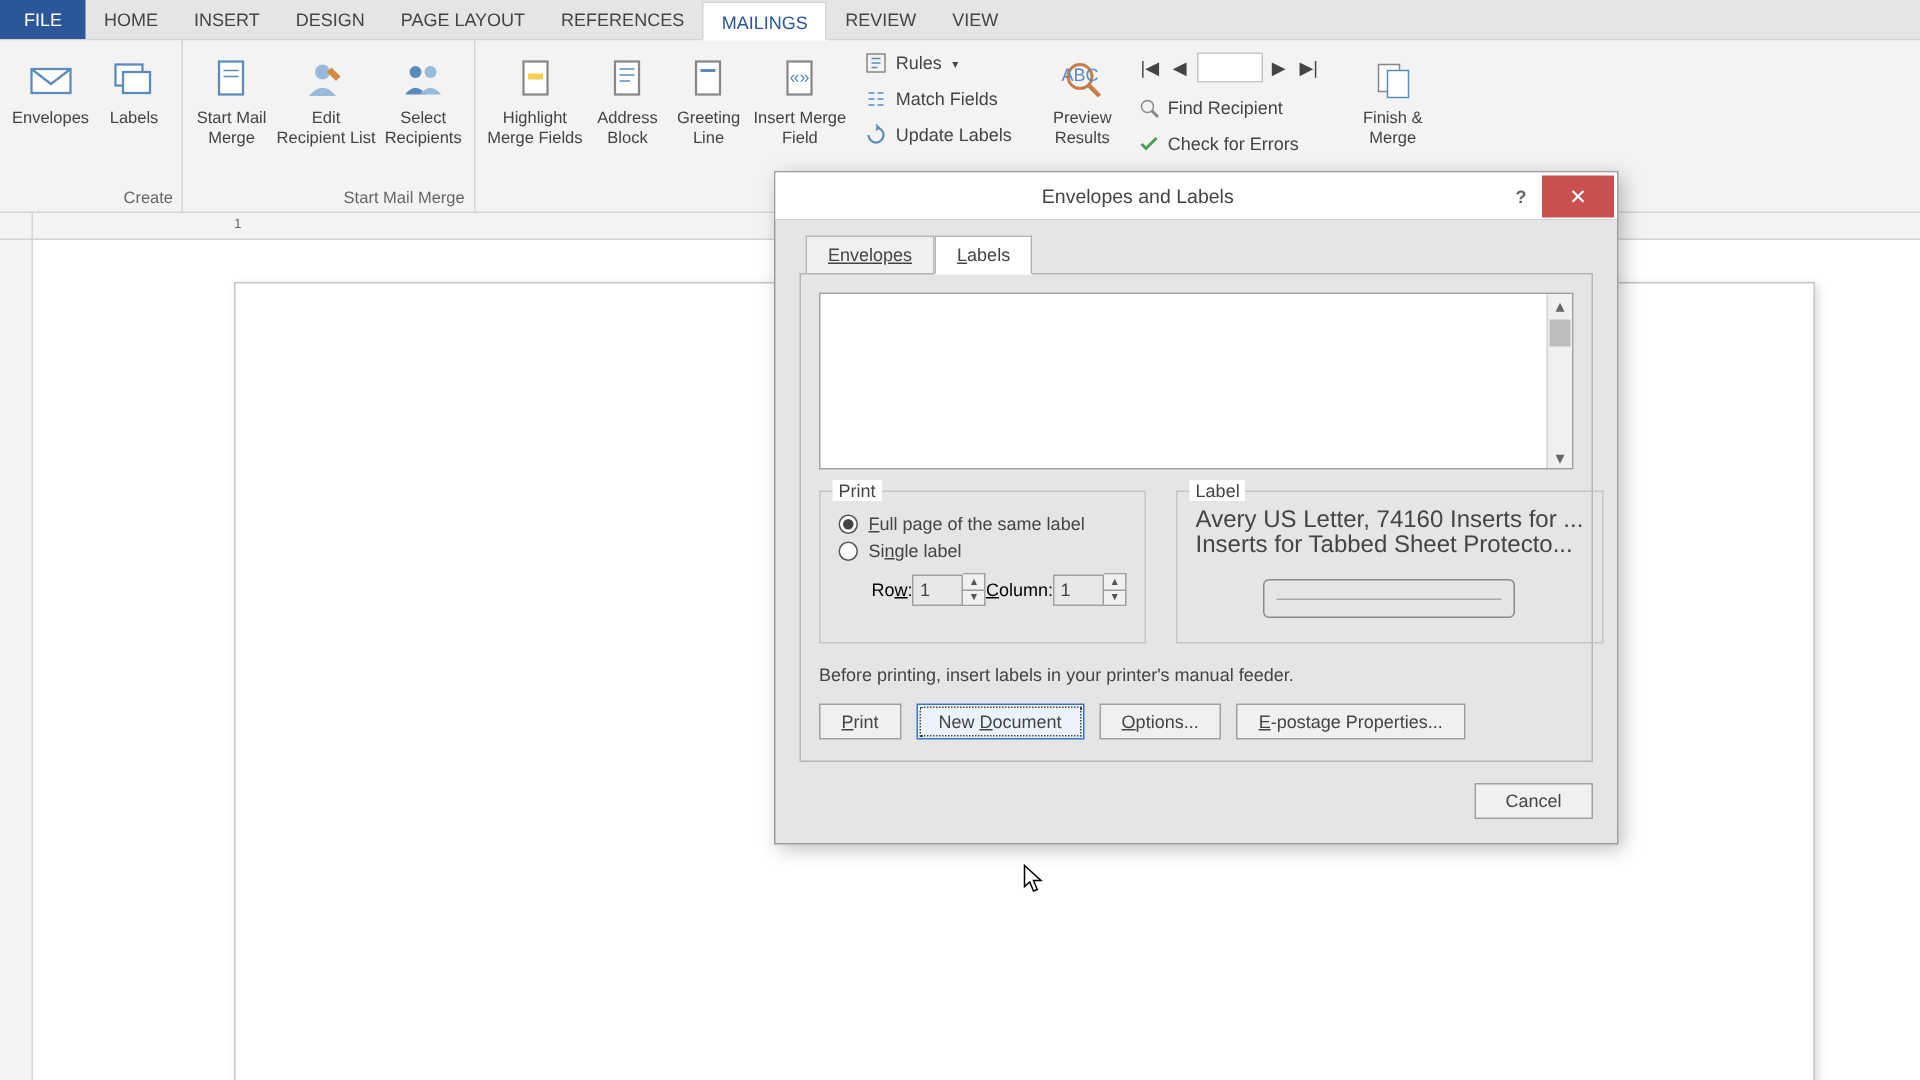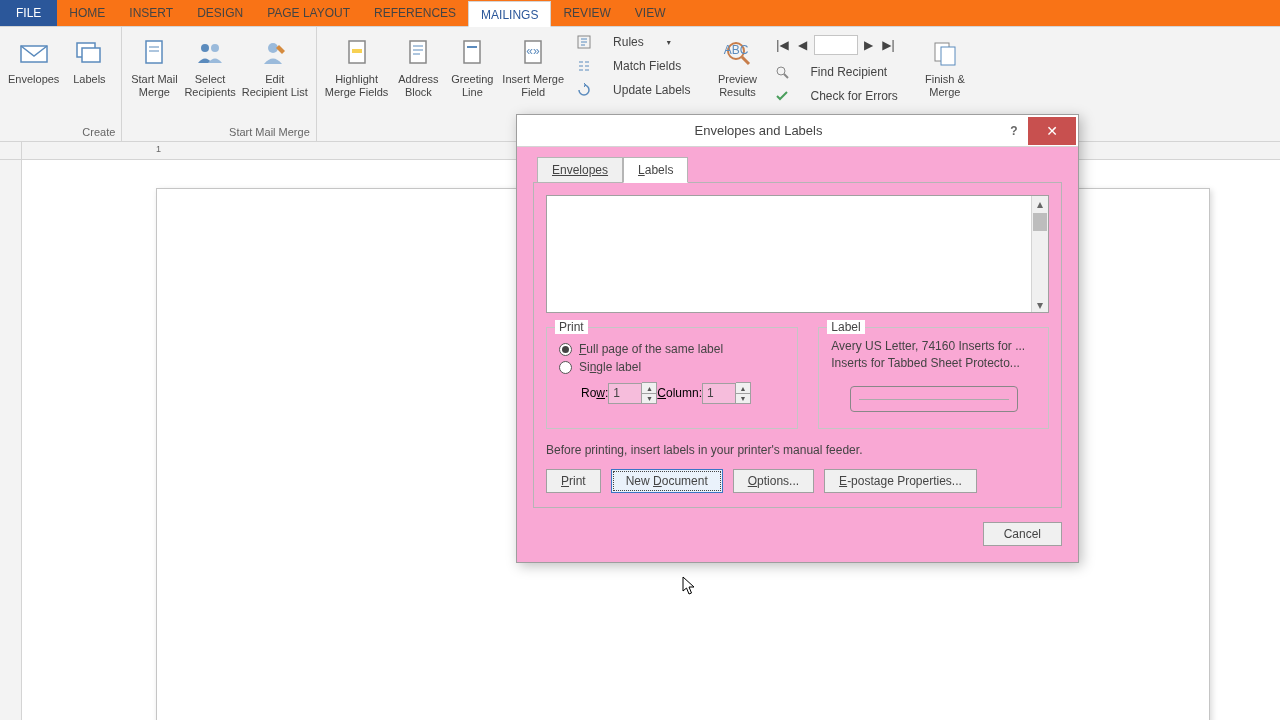--- a/index.html
+++ b/index.html
@@ -1,40 +1,40 @@
 <!DOCTYPE html>
 <html><head>
 <meta charset="utf-8">
 <style>
 *{box-sizing:border-box;margin:0;padding:0;font-family:"Segoe UI",Tahoma,sans-serif;font-size:12px;user-select:none}
 body{width:1280px;height:720px;background:#fff;position:relative;overflow:hidden}
-.tabs{display:flex;align-items:center;height:27px;background:#f97316;border-bottom:1px solid #d4d4d4}
+.tabs{display:flex;align-items:center;height:27px;background:#e5e5e5;border-bottom:1px solid #d4d4d4}
 .tab{padding:0 12px;height:26px;line-height:26px;color:#444;cursor:pointer}
 .tab.file{background:#2b579a;color:#fff;padding:0 16px}
 .tab.active{border:1px solid #d4d4d4;border-bottom:1px solid #fff;color:#2b579a;margin-bottom:-1px;background:#fff}
 .ribbon{height:115px;background:#f3f3f3;border-bottom:1px solid #d4d4d4;display:flex}
 .grp{border-right:1px solid #d4d4d4;display:flex;flex-direction:column;justify-content:space-between;padding:4px 6px 0}
 .grp-row{display:flex;align-items:flex-start;gap:2px}
 .btn-lg{display:flex;flex-direction:column;align-items:center;min-width:52px;text-align:center;color:#444;padding:2px;cursor:pointer}
 .btn-lg .ico{width:32px;height:32px;margin:4px 0}
 .btn-lg .lbl{font-size:11px;line-height:13px}
-.btn-sm{display:flex;align-items:center;gap:21px;padding:2px 4px;color:#444;cursor:pointer;height:22px}
+.btn-sm{display:flex;align-items:center;gap:5px;padding:2px 4px;color:#444;cursor:pointer;height:22px}
 .btn-sm .ico-s{width:16px;height:16px}
 .grp-title{font-size:11px;color:#666;text-align:right;padding:2px 0 3px}
 .navgrp{display:flex;align-items:center;gap:2px;padding:4px}
 .navbtn{width:18px;height:18px;display:flex;align-items:center;justify-content:center;color:#444;cursor:pointer}
 .navfield{width:44px;height:20px;border:1px solid #c5c5c5;background:#fff}
 .doc-area{position:absolute;left:0;top:142px;right:0;bottom:0;background:#fff}
 .hruler{position:absolute;left:22px;top:0;right:0;height:18px;background:#f3f3f3;border-bottom:1px solid #d4d4d4}
 .vruler{position:absolute;left:0;top:18px;width:22px;bottom:0;background:#f3f3f3;border-right:1px solid #d4d4d4}
 .hruler::after{content:"1";position:absolute;left:134px;top:2px;font-size:9px;color:#666}
 .corner{position:absolute;left:0;top:0;width:22px;height:18px;background:#f3f3f3;border:1px solid #d4d4d4;border-top:none;border-left:none}
 .page{position:absolute;left:156px;top:46px;width:1054px;height:800px;background:#fff;border:1px solid #c5c5c5;box-shadow:2px 2px 6px rgba(0,0,0,.15)}
 
-.dialog{position:absolute;left:516px;top:114px;width:563px;background:#f9a8d4;border:1px solid #9e9e9e;box-shadow:3px 3px 12px rgba(0,0,0,.25);z-index:100}
+.dialog{position:absolute;left:516px;top:114px;width:563px;background:#e5e5e5;border:1px solid #9e9e9e;box-shadow:3px 3px 12px rgba(0,0,0,.25);z-index:100}
 .dlg-title{height:32px;display:flex;align-items:center;background:#fff;border-bottom:1px solid #d4d4d4}
 .dlg-title-txt{flex:1;text-align:center;font-size:13px;color:#444}
 .dlg-helpbtn{width:28px;height:28px;display:flex;align-items:center;justify-content:center;font-weight:bold;color:#666;cursor:pointer}
 .dlg-close{width:48px;height:28px;background:#c8504f;color:#fff;display:flex;align-items:center;justify-content:center;font-size:14px;cursor:pointer;margin-right:2px}
 .dlg-body{padding:10px 16px 16px}
 .dlg-tabs{display:flex;position:relative;margin-left:4px}
 .dlg-tab{padding:5px 14px;border:1px solid #b5b5b5;color:#444;cursor:pointer;background:#f0f0f0}
 .dlg-tab.active{background:#fff;border-bottom:1px solid #fff;z-index:2}
 .dlg-tab .u{text-decoration:underline}
 .dlg-panel{border:1px solid #b5b5b5;margin-top:-1px;padding:12px 12px 14px}
@@ -55,21 +55,21 @@
 .legend{position:absolute;top:-8px;left:8px;background:#fff;padding:0 4px;color:#444}
 .radio-row{display:flex;align-items:center;gap:7px;margin:4px 0;color:#444}
 .radio{width:13px;height:13px;border:1px solid #555;border-radius:50%;position:relative;background:#fff}
 .radio.on::after{content:"";position:absolute;left:2px;top:2px;width:7px;height:7px;background:#444;border-radius:50%}
 .spin-row{display:flex;align-items:center;gap:0;margin-top:8px;margin-left:22px}
 .spin{display:flex;align-items:center}
 .spin input{width:34px;height:21px;border:1px solid #a0a0a0;padding:0 4px;color:#444}
 .spin .spbtns{display:flex;flex-direction:column;border:1px solid #a0a0a0;border-left:none}
 .spin .spbtn{width:14px;height:10px;display:flex;align-items:center;justify-content:center;font-size:7px;background:#f0f0f0;color:#555}
 .spin .spbtn+.spbtn{border-top:1px solid #a0a0a0}
-.lbl-info{font-size:12px;color:#444;line-height:17px;overflow:hidden;text-overflow:ellipsis;white-space:nowrap}
+.lbl-info{font-size:16px;color:#444;line-height:17px;overflow:hidden;text-overflow:ellipsis;white-space:nowrap}
 .lbl-preview{width:168px;height:26px;border:1px solid #888;border-radius:4px;margin:14px auto 4px;position:relative;cursor:pointer}
 .lbl-preview::after{content:"";position:absolute;left:8px;right:8px;top:50%;height:1px;background:#aaa}
 .note{margin-top:14px;color:#444}
 .btn-row{display:flex;gap:10px;margin-top:12px}
 .dbtn{padding:4px 14px;border:1px solid #a0a0a0;background:#f0f0f0;color:#444;cursor:pointer;font-size:12px}
 .dbtn .u{text-decoration:underline}
 .dbtn.focus{border:1px solid #3a76c5;outline:1px dotted #444;outline-offset:-3px;background:#eaf2fb}
 .cancel-row{display:flex;justify-content:flex-end;margin-top:14px}
 .cursor{position:absolute;left:682px;top:576px;width:15px;height:20px;z-index:200;pointer-events:none}
 .u{text-decoration:underline}
@@ -118,36 +118,36 @@
         <svg class="ico" viewBox="0 0 32 32">
             <rect x="8" y="4" width="16" height="22" fill="#fff" stroke="#5b8bbd" stroke-width="1.5"></rect>
             <line x1="11" y1="10" x2="21" y2="10" stroke="#5b8bbd"></line>
             <line x1="11" y1="14" x2="21" y2="14" stroke="#5b8bbd"></line>
           </svg>
         <span class="lbl" style="white-space:pre-line">Start Mail
 Merge</span>
       </div>
       <div class="btn-lg">
         <svg class="ico" viewBox="0 0 32 32">
+            <circle cx="14" cy="11" r="5" fill="#9abadb"></circle>
+            <path d="M5 27 q9 -11 18 0" fill="#9abadb"></path>
+            <path d="M20 8 l6 6 -3 3 -6 -6 z" fill="#d58b3f"></path>
+          </svg>
+        <span class="lbl" style="white-space:pre-line">Edit
+Recipient List</span>
+      </div>
+      <div class="btn-lg">
+        <svg class="ico" viewBox="0 0 32 32">
             <circle cx="11" cy="11" r="4" fill="#5b8bbd"></circle>
             <circle cx="21" cy="11" r="4" fill="#9abadb"></circle>
             <path d="M4 26 q7 -9 14 0" fill="#5b8bbd"></path>
             <path d="M14 26 q7 -9 14 0" fill="#9abadb"></path>
           </svg>
         <span class="lbl" style="white-space:pre-line">Select
 Recipients</span>
-      </div>
-      <div class="btn-lg">
-        <svg class="ico" viewBox="0 0 32 32">
-            <circle cx="14" cy="11" r="5" fill="#9abadb"></circle>
-            <path d="M5 27 q9 -11 18 0" fill="#9abadb"></path>
-            <path d="M20 8 l6 6 -3 3 -6 -6 z" fill="#d58b3f"></path>
-          </svg>
-        <span class="lbl" style="white-space:pre-line">Edit
-Recipient List</span>
       </div>
     </div>
     <div class="grp-title">Start Mail Merge</div>
   </div>
 
   <div class="grp" style="border-right:none">
     <div class="grp-row">
       <div class="btn-lg">
         <svg class="ico" viewBox="0 0 32 32">
             <rect x="8" y="4" width="16" height="22" fill="#fff" stroke="#888" stroke-width="1.5"></rect>

